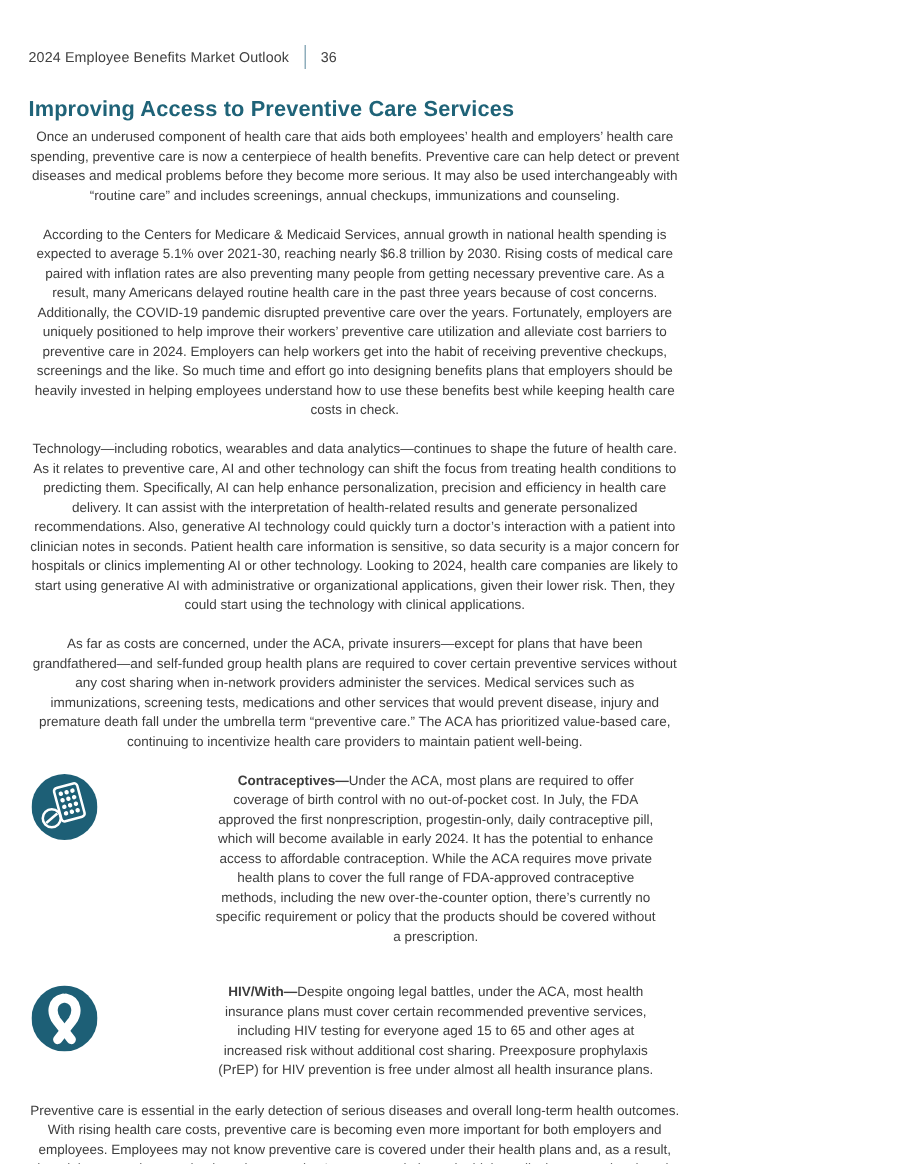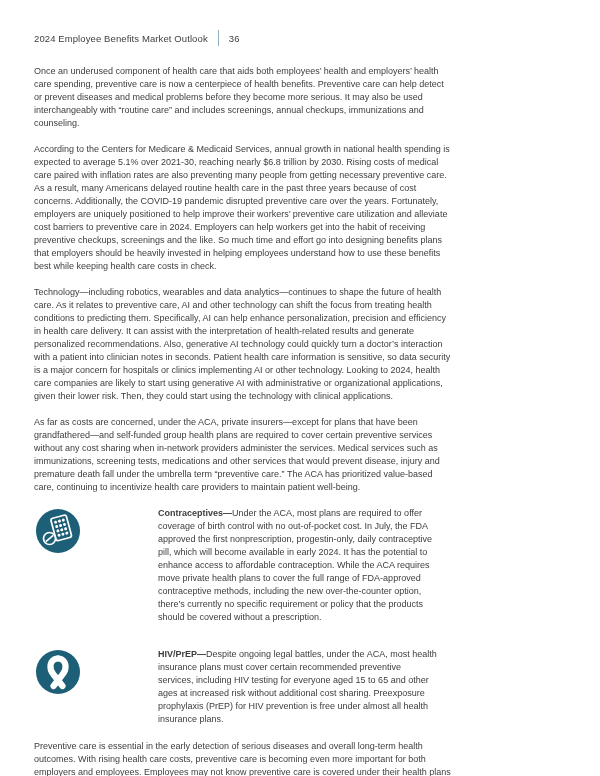--- a/index.html
+++ b/index.html
@@ -13,21 +13,21 @@
   html,body{margin:0;padding:0;}
   body{
     width:600px;height:776px;
     background:#ffffff;
     font-family:"Liberation Sans",sans-serif;
     color:var(--body-text);
     overflow:hidden;
   }
   .page{
     width:486px;height:776px;
-    padding:30px 32px 0 34px;
+    padding:30px 32px 0 19px;
   }
   .hdr{
     display:flex;align-items:center;
     font-size:9.5px;color:var(--header-text);
     margin-bottom:19px;
     letter-spacing:.1px;
   }
   .hdr .divider{
     width:1px;height:16px;
     background:var(--divider);
@@ -37,21 +37,21 @@
     font-size:14.5px;
     font-weight:bold;
     color:var(--accent);
     margin:0 0 4px 0;
     letter-spacing:.1px;
   }
   p{
     font-size:9px;
     line-height:13px;
     margin:0 0 13px 0;
-    text-align:left;
+    text-align:center;
   }
   .bullet{
     display:flex;
     align-items:flex-start;
     margin:0 0 24px 0;
   }
   .bullet:nth-of-type(2){margin-bottom:14px;}
   .bullet .icon-wrap{
     flex:0 0 44px;
     width:44px;height:44px;
@@ -70,20 +70,21 @@
 <body>
 
 <div class="page">
 
   <div class="hdr">
     <span>2024 Employee Benefits Market Outlook</span>
     <span class="divider"></span>
     <span>36</span>
   </div>
 
+  <h1>Improving Access to Preventive Care Services</h1>
 
   <p>Once an underused component of health care that aids both employees’ health and employers’ health care spending, preventive care is now a centerpiece of health benefits. Preventive care can help detect or prevent diseases and medical problems before they become more serious. It may also be used interchangeably with “routine care” and includes screenings, annual checkups, immunizations and counseling.</p>
   <p>According to the Centers for Medicare &amp; Medicaid Services, annual growth in national health spending is expected to average 5.1% over 2021-30, reaching nearly $6.8 trillion by 2030. Rising costs of medical care paired with inflation rates are also preventing many people from getting necessary preventive care. As a result, many Americans delayed routine health care in the past three years because of cost concerns. Additionally, the COVID-19 pandemic disrupted preventive care over the years. Fortunately, employers are uniquely positioned to help improve their workers’ preventive care utilization and alleviate cost barriers to preventive care in 2024. Employers can help workers get into the habit of receiving preventive checkups, screenings and the like. So much time and effort go into designing benefits plans that employers should be heavily invested in helping employees understand how to use these benefits best while keeping health care costs in check.</p>
   <p>Technology—including robotics, wearables and data analytics—continues to shape the future of health care. As it relates to preventive care, AI and other technology can shift the focus from treating health conditions to predicting them. Specifically, AI can help enhance personalization, precision and efficiency in health care delivery. It can assist with the interpretation of health-related results and generate personalized recommendations. Also, generative AI technology could quickly turn a doctor’s interaction with a patient into clinician notes in seconds. Patient health care information is sensitive, so data security is a major concern for hospitals or clinics implementing AI or other technology. Looking to 2024, health care companies are likely to start using generative AI with administrative or organizational applications, given their lower risk. Then, they could start using the technology with clinical applications.</p>
   <p>As far as costs are concerned, under the ACA, private insurers—except for plans that have been grandfathered—and self-funded group health plans are required to cover certain preventive services without any cost sharing when in-network providers administer the services. Medical services such as immunizations, screening tests, medications and other services that would prevent disease, injury and premature death fall under the umbrella term “preventive care.” The ACA has prioritized value-based care, continuing to incentivize health care providers to maintain patient well-being.</p>
 
   <div class="bullets">
 
     <div class="bullet">
       <span class="icon-wrap">
@@ -116,20 +117,20 @@
     <div class="bullet">
       <span class="icon-wrap">
         <svg viewBox="0 0 44 44" xmlns="http://www.w3.org/2000/svg" aria-hidden="true">
           <circle cx="22" cy="22" r="22" fill="currentColor"></circle>
           <g stroke="#ffffff" stroke-width="6.2" fill="none" stroke-linecap="round">
             <path d="M21 8.5 C13.5 10 12.5 18.5 17.5 24.5 L26.5 36"></path>
             <path d="M23 8.5 C30.5 10 31.5 18.5 26.5 24.5 L17.5 36"></path>
           </g>
         </svg>
       </span>
-      <p><b>HIV/PrEP—</b><span>Despite ongoing legal battles, under the ACA, most health insurance plans must cover certain recommended preventive services, including HIV testing for everyone aged 15 to 65 and other ages at increased risk without additional cost sharing. Preexposure prophylaxis (PrEP) for HIV prevention is free under almost all health insurance plans.</span></p>
+      <p><b>HIV/With—</b><span>Despite ongoing legal battles, under the ACA, most health insurance plans must cover certain recommended preventive services, including HIV testing for everyone aged 15 to 65 and other ages at increased risk without additional cost sharing. Preexposure prophylaxis (PrEP) for HIV prevention is free under almost all health insurance plans.</span></p>
     </div>
 
   </div>
 
   <p>Preventive care is essential in the early detection of serious diseases and overall long-term health outcomes. With rising health care costs, preventive care is becoming even more important for both employers and employees. Employees may not know preventive care is covered under their health plans and, as a result, they delay screenings or checkups because they’re concerned about sky-high medical costs putting them in debt. Fears about medical debt can cause people to avoid medical care; however, in the long run, those who receive preventive care can help reduce their risk for disease or disability, which can come with exorbitant associated costs. To</p>
 
 </div>
 
 </body></html>

